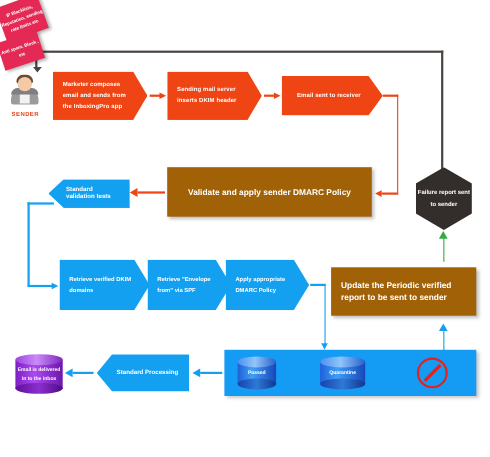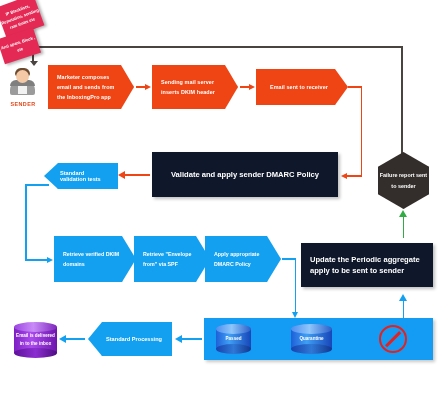--- a/index.html
+++ b/index.html
@@ -36,21 +36,21 @@
     background:#13a0f0;color:#fff;
     display:flex;align-items:center;justify-content:center;
     clip-path:polygon(14px 0, 100% 0, 100% 100%, 14px 100%, 0 50%);
     box-shadow:2px 2px 3px rgba(0,0,0,.22);
     padding:4px 8px 4px 16px;
   }
   .chev-bl span{font-size:5.6px;font-weight:bold;}
 
   
   .box-g{
-    background:#0f172a;color:#ffffff;
+    background:#a16207;color:#ffffff;
     display:flex;align-items:center;
     box-shadow:2px 2px 3px rgba(0,0,0,.25);
   }
   .box-g span{font-size:7.6px;font-weight:bold;line-height:1.45;}
 
   
   .hexa{
     background:#332e2b;color:#ffffff;
     clip-path:polygon(50% 0, 100% 26%, 100% 74%, 50% 100%, 0 74%, 0 26%);
     display:flex;flex-direction:column;align-items:center;justify-content:center;
@@ -194,21 +194,21 @@
 
   <div class="node chev-b" style="left:205px;top:236px;width:76px;height:46px;">
     <span>Apply appropriate DMARC Policy</span>
   </div>
 
   <div class="ln" style="left:282px;top:258px;width:14px;height:1.6px;background:#13a0f0;"></div>
   <div class="ln" style="left:294.5px;top:258px;width:1.6px;height:56px;background:#13a0f0;"></div>
   <div class="ar ar-d" style="left:291.5px;top:312px;border-top:6.5px solid #13a0f0;"></div>
 
   <div class="node box-g" style="left:301px;top:243px;width:132px;height:44px;padding:0 9px;">
-    <span>Update the Periodic aggregate apply to be sent to sender</span>
+    <span>Update the Periodic verified report to be sent to sender</span>
   </div>
 
   <div class="ln" style="left:402.6px;top:300px;width:1.8px;height:22px;background:#13a0f0;"></div>
   <div class="ar ar-u" style="left:399px;top:294px;border-bottom:7px solid #13a0f0;border-left-width:4.4px;border-right-width:4.4px;"></div>
 
   <div class="node bar-b" style="left:204px;top:318px;width:229px;height:42px;"></div>
 
   <div class="cyl cyl-blue" style="left:216px;top:324px;width:35px;height:30px;">
     <div class="body"></div>
     <div class="bot"></div>

